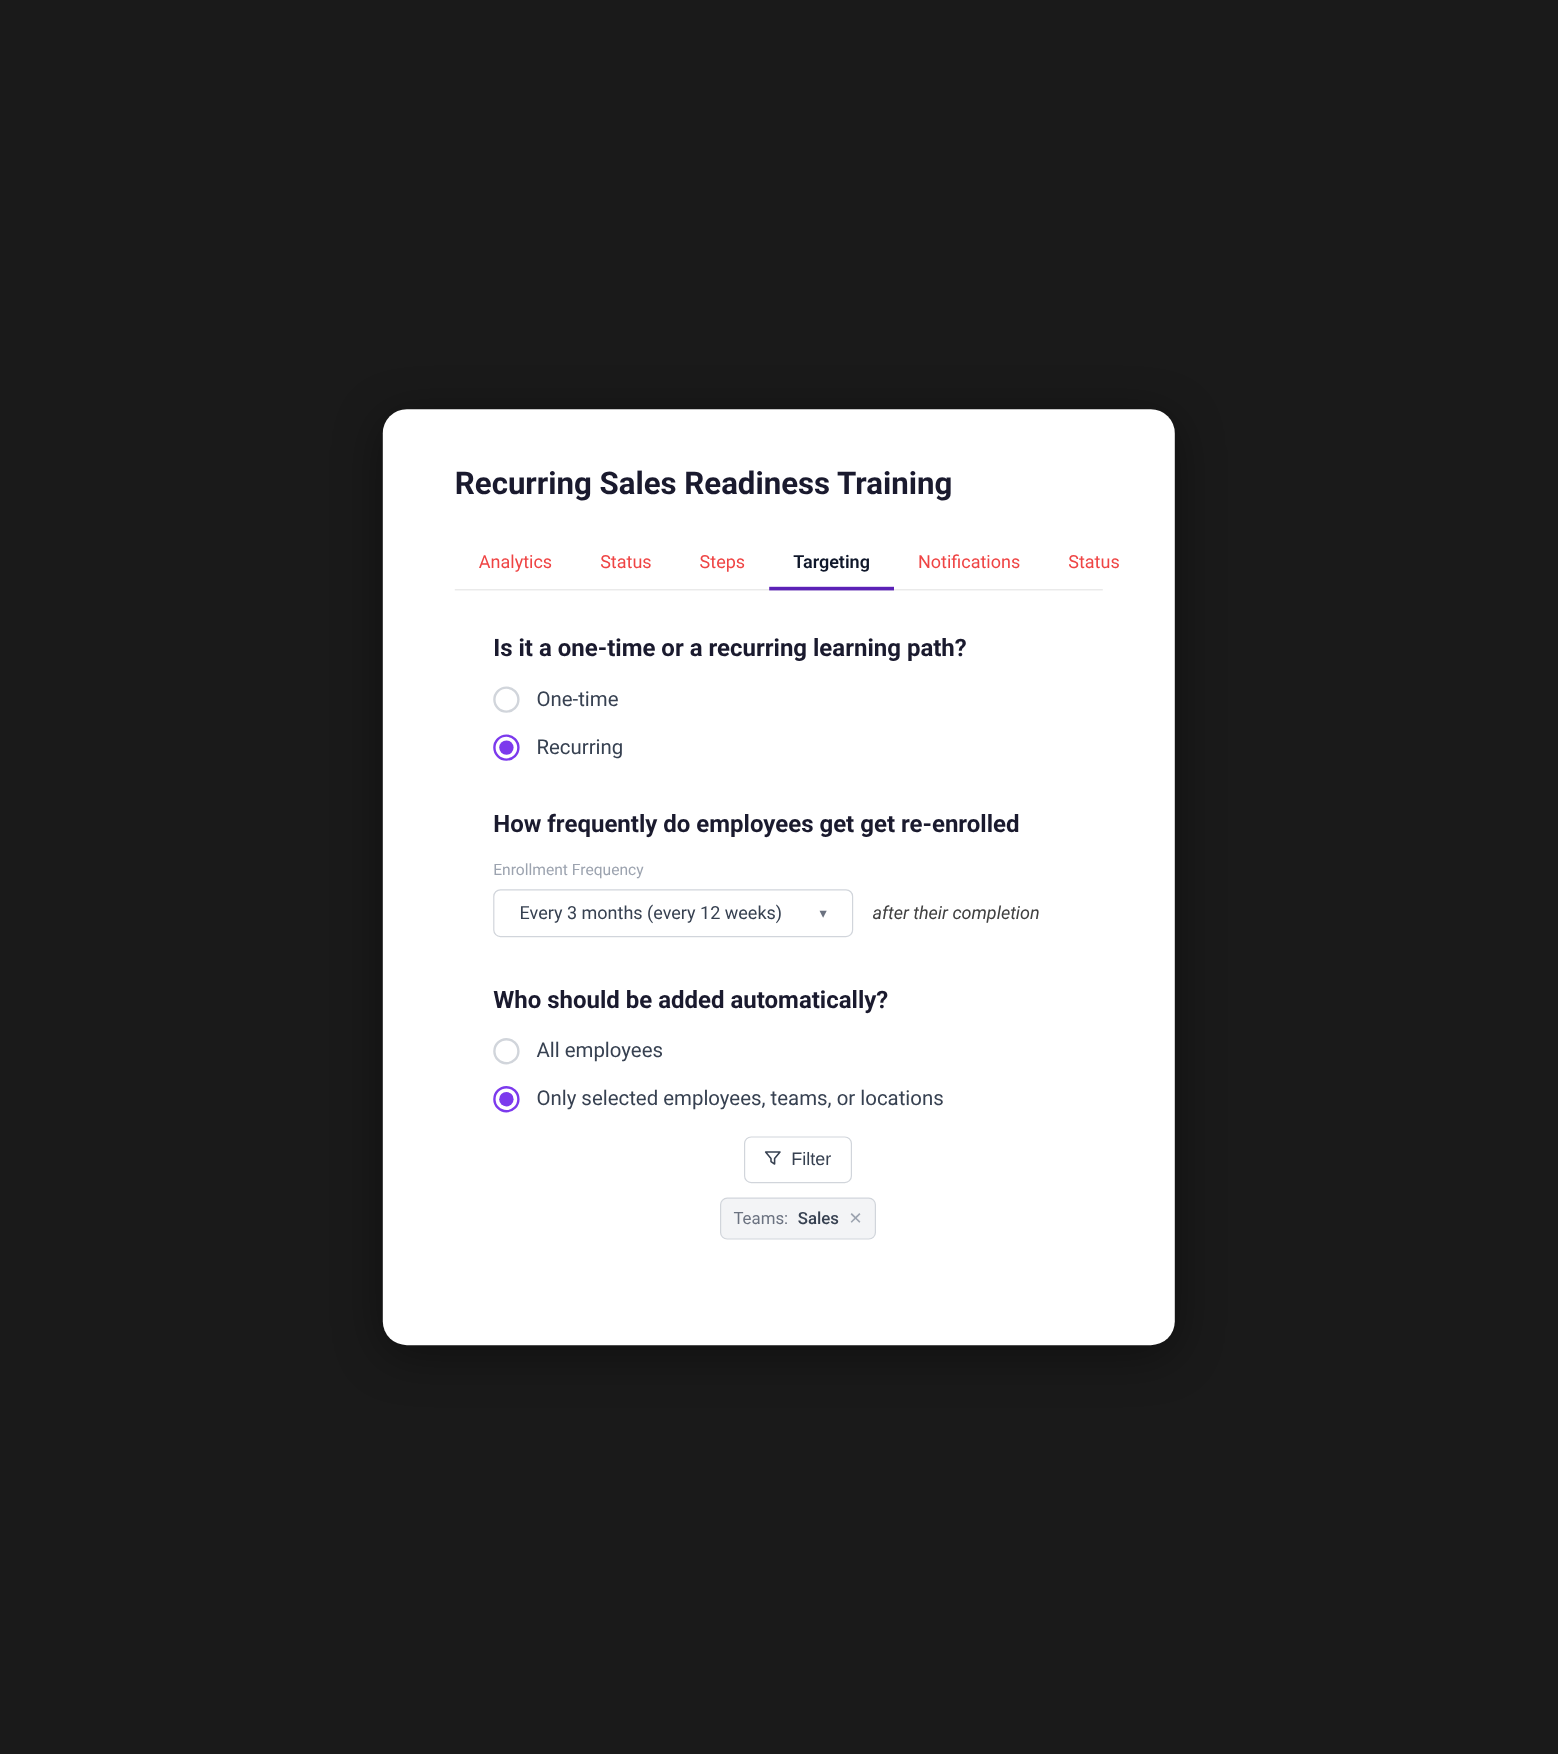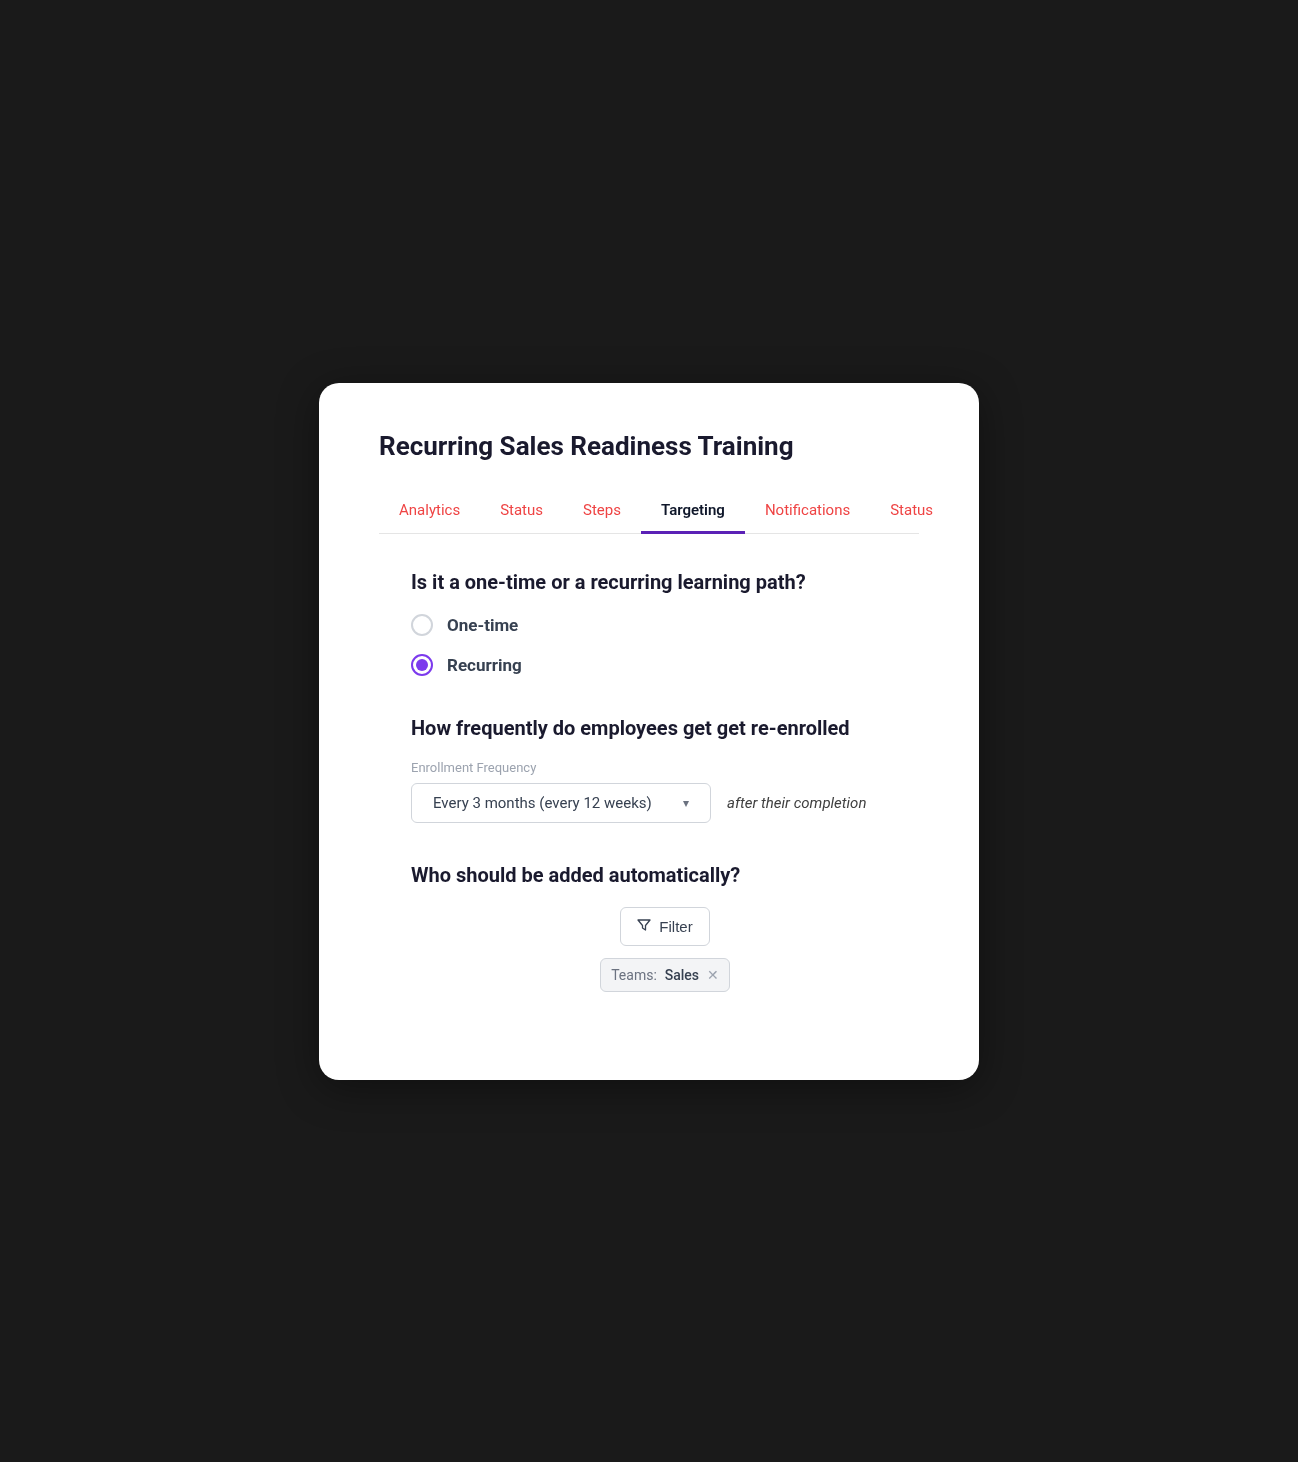--- a/index.html
+++ b/index.html
@@ -99,21 +99,21 @@
     .radio-inner {
       width: 12px;
       height: 12px;
       border-radius: 50%;
       background: #7c3aed;
     }
 
     .radio-label {
       font-size: 17px;
       color: #374151;
-      font-weight: 700;
+      font-weight: 400;
     }
 
     .field-label {
       font-size: 13px;
       color: #9ca3af;
       margin-bottom: 8px;
     }
 
     .dropdown-row {
       display: flex;
@@ -243,20 +243,32 @@
       <div class="dropdown">
         <span class="dropdown-text">Every 3 months (every 12 weeks)</span>
         <span class="dropdown-arrow">▾</span>
       </div>
       <span class="after-text">after their completion</span>
     </div>
   </div>
 
   <div class="section">
     <h2 class="section-title">Who should be added automatically?</h2>
+    <div class="radio-group">
+      <label class="radio-option">
+        <div class="radio-circle"></div>
+        <span class="radio-label">All employees</span>
+      </label>
+      <label class="radio-option">
+        <div class="radio-circle selected">
+          <div class="radio-inner"></div>
+        </div>
+        <span class="radio-label">Only selected employees, teams, or locations</span>
+      </label>
+    </div>
     <div class="filter-row">
       <button class="filter-button">
         <span class="filter-icon"><svg width="14" height="14" viewBox="0 0 14 14" fill="none" xmlns="http://www.w3.org/2000/svg">
   <path d="M1 2h12l-4.5 5.5V12L5.5 10V7.5L1 2z" stroke="#374151" stroke-width="1.3" fill="none" stroke-linejoin="round"></path>
 </svg></span>
         <span>Filter</span>
       </button>
       <div class="tag">
         <span class="tag-label">Teams:</span>
         <span class="tag-value">Sales</span>

